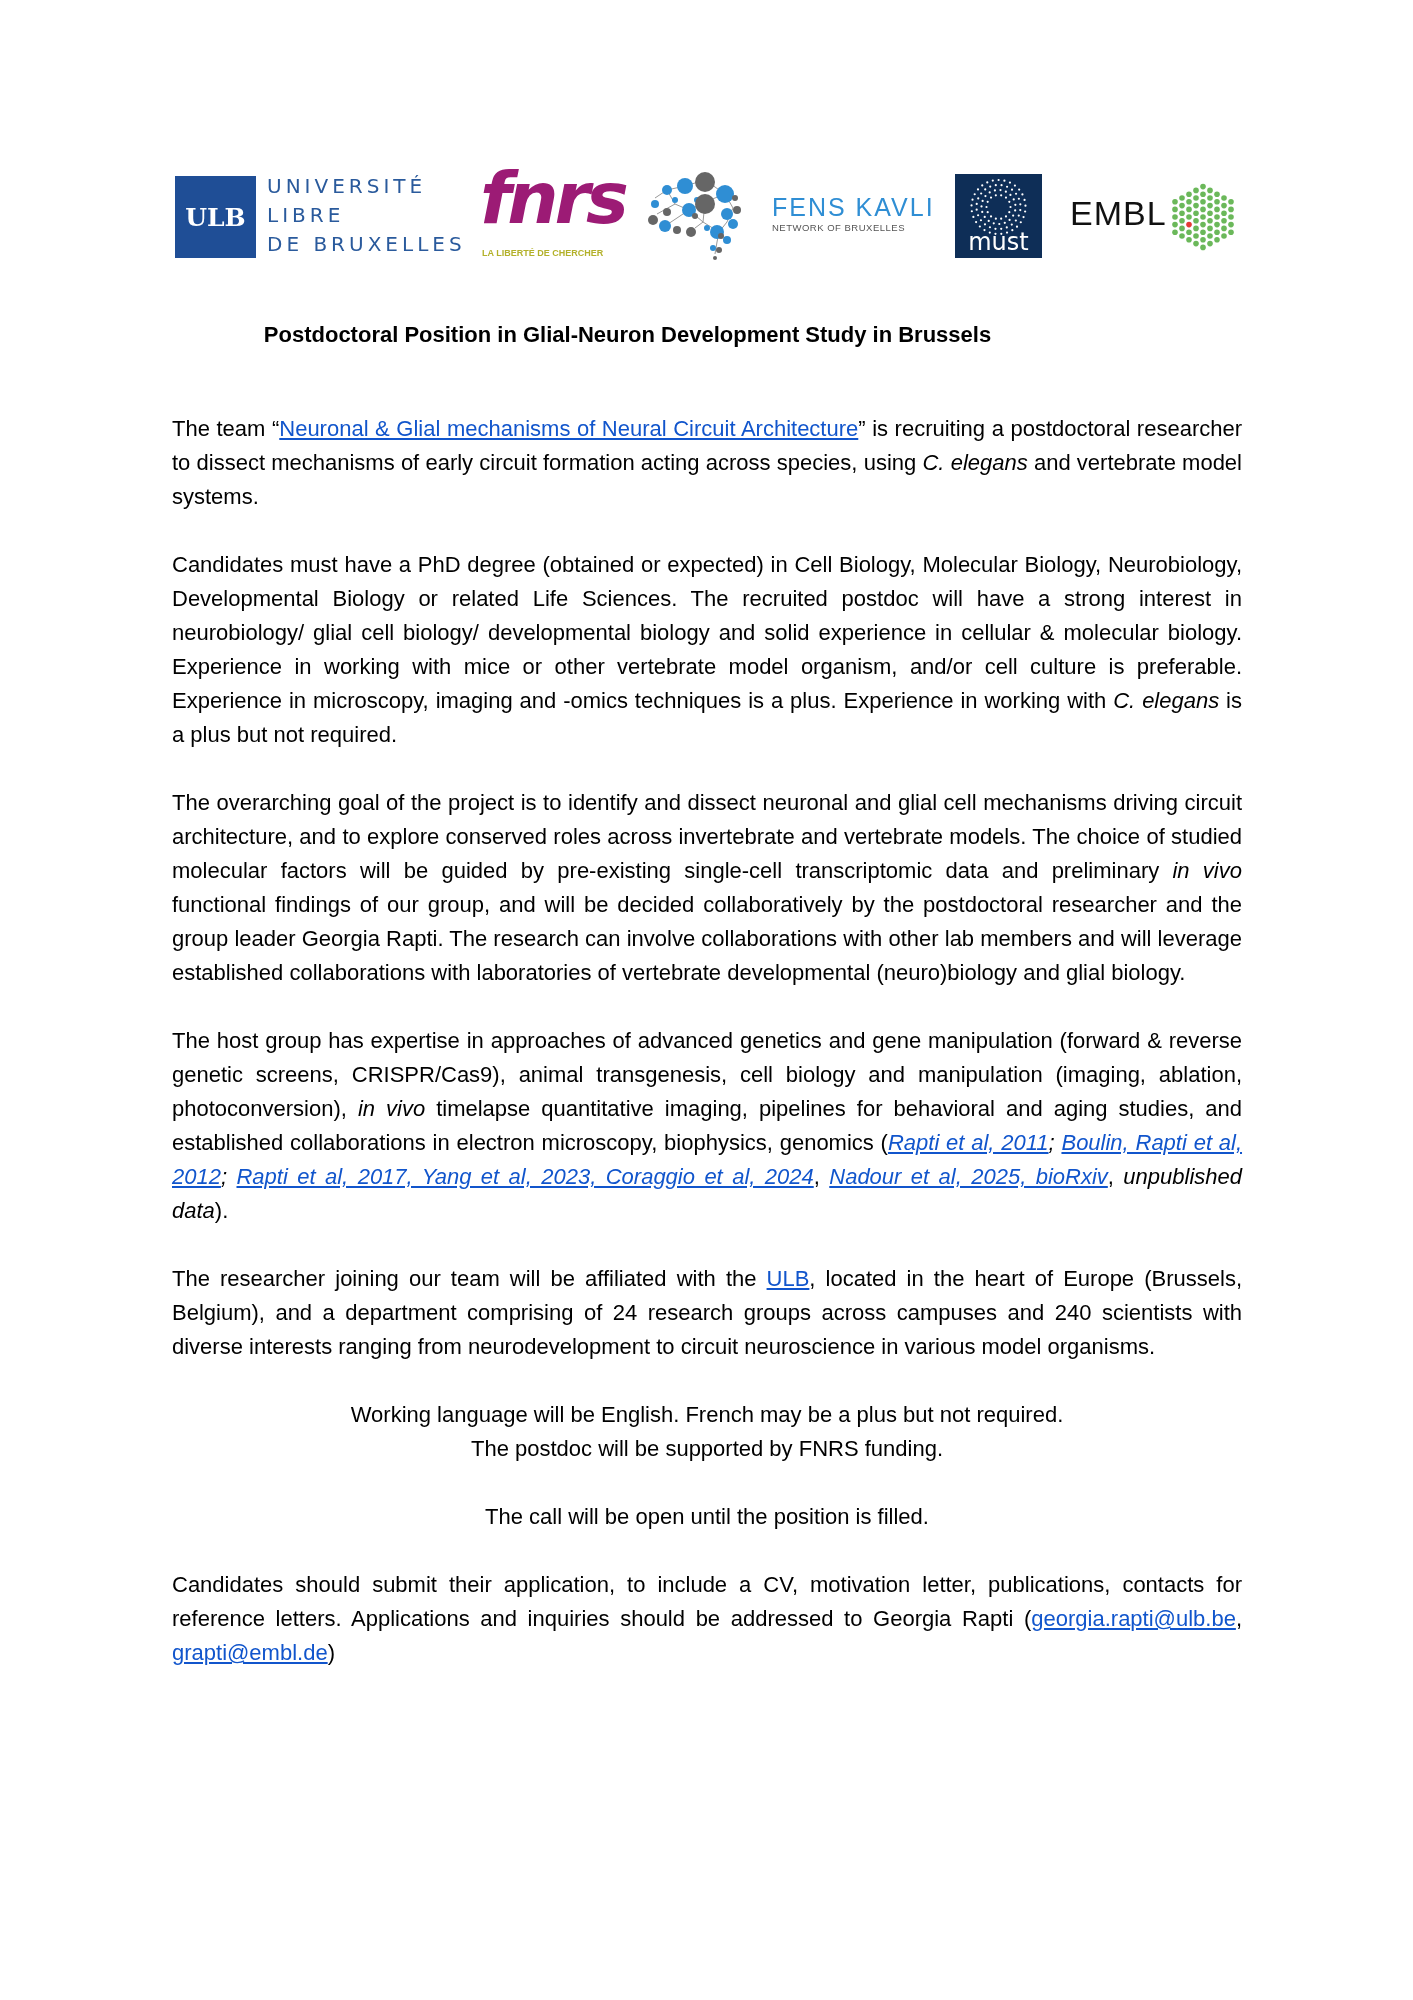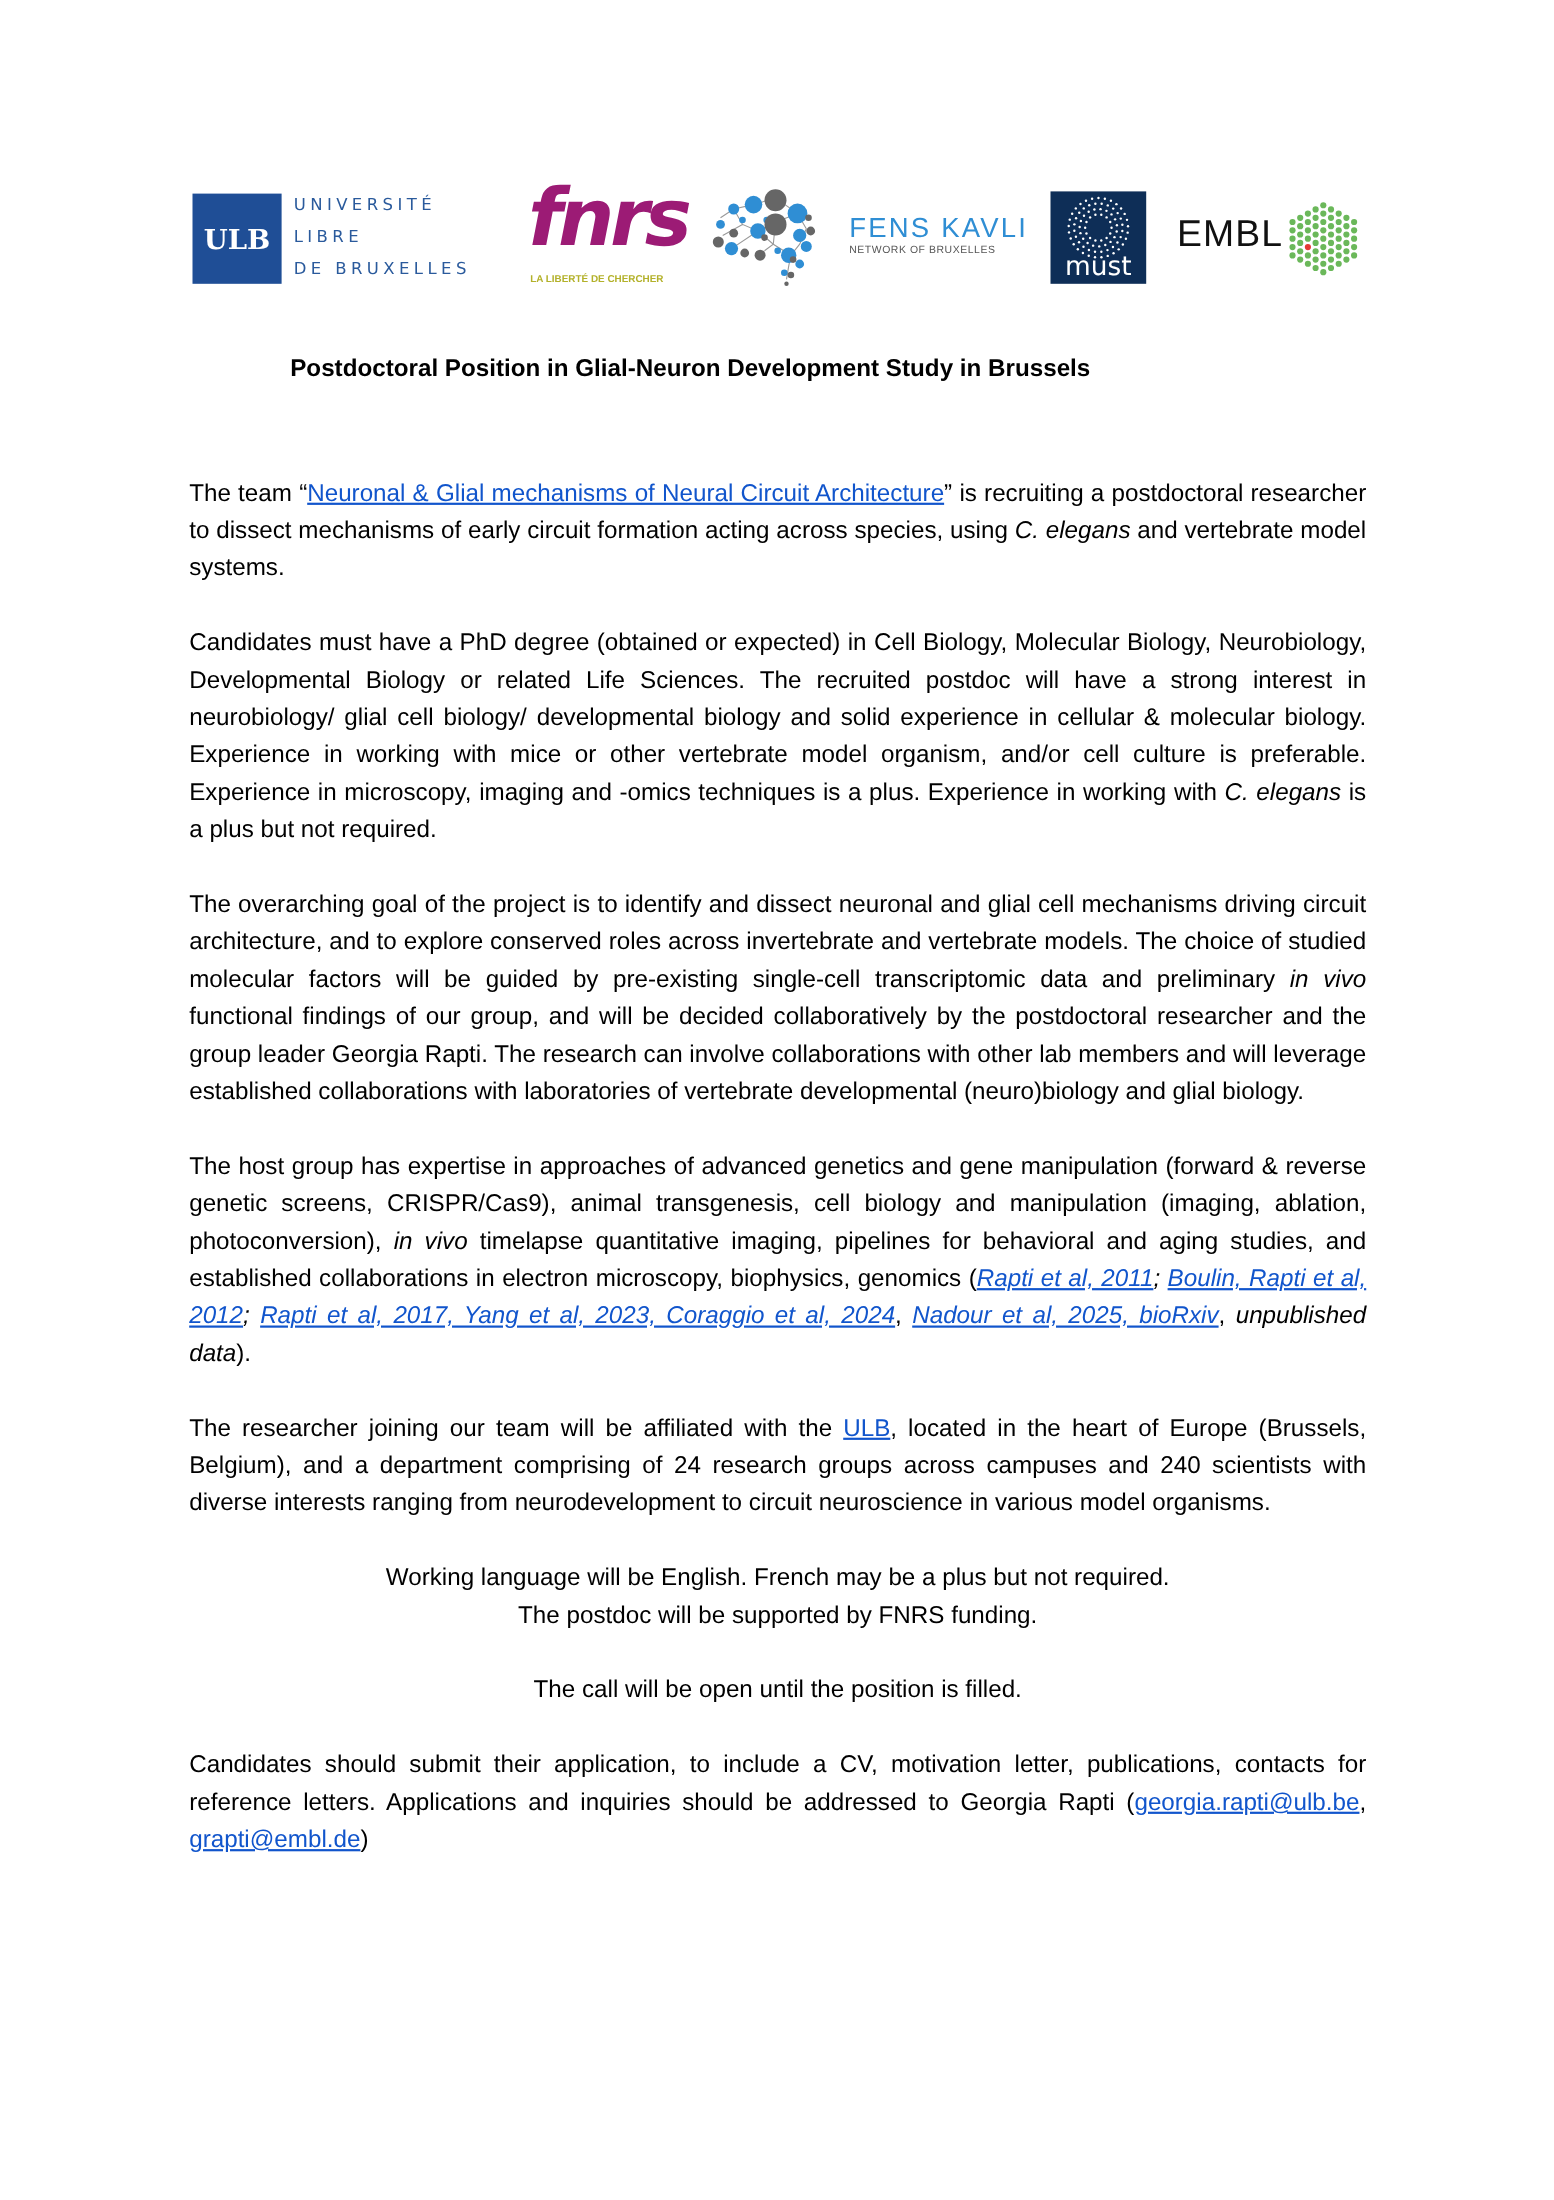--- a/index.html
+++ b/index.html
@@ -5,21 +5,21 @@
   html, body { margin: 0; padding: 0; background: #ffffff; }
   body { width: 1413px; height: 2000px; position: relative; overflow: hidden;
          font-family: "Liberation Sans", sans-serif; color: #000; }
   .logos { position: absolute; top: 170px; left: 175px; width: 1070px; height: 95px; }
   .logo { position: absolute; }
   
   .ulb-box { left: 0; top: 6px; width: 81px; height: 82px; background: #1f4e96; color: #fff;
              font-family: "DejaVu Serif", serif; font-weight: bold; font-size: 25px;
              display: flex; align-items: center; justify-content: center; letter-spacing: 0px; }
   .ulb-text { left: 92px; top: 2px; color: #2a5a9c; font-family: "DejaVu Sans", sans-serif;
-              font-size: 15px; line-height: 29px; letter-spacing: 4px; }
+              font-size: 20px; line-height: 29px; letter-spacing: 4px; }
   
   .fnrs { left: 305px; top: 0; width: 150px; height: 95px; }
   .fnrs-word { position: absolute; left: 0; top: -14px; font-family: "DejaVu Sans", sans-serif;
                font-size: 72px; font-weight: bold; color: #9c1b75; letter-spacing: -4px; font-style: italic; }
   .fnrs-tag { position: absolute; left: 2px; top: 78px; font-size: 9px; font-weight: bold;
               color: #b3b12a; white-space: nowrap; }
   
   .fens-brain { left: 470px; top: 0; width: 100px; height: 95px; }
   .fens-text { left: 597px; top: 24px; }
   .fens-title { color: #2f8ed4; font-size: 25px; letter-spacing: 2px; line-height: 26px; }
@@ -28,21 +28,21 @@
   .ascb { left: 780px; top: 4px; width: 87px; height: 84px; background: #0e2e57; }
   .ascb-text { position: absolute; left: 0; right: 0; bottom: 2px; text-align: center;
                color: #fff; font-size: 24px; font-family: "DejaVu Sans", sans-serif; }
   
   .embl-text { left: 895px; top: 24px; font-size: 34px; color: #111; letter-spacing: 1px; }
   .embl-hex { left: 990px; top: 0; width: 80px; height: 95px; }
 
   .title { position: absolute; top: 322px; left: 0; width: 1255px; text-align: center;
            font-weight: bold; font-size: 22px; }
   .content { position: absolute; left: 172px; top: 412px; width: 1070px;
-             font-size: 22px; line-height: 34px; margin-top: 19px; }
+             font-size: 22px; line-height: 34px; }
   .para { margin: 0 0 34px 0; text-align: justify; }
   .para.left { text-align: center; }
   .para.tight { margin-bottom: 0; }
   a, .link { color: #1155cc; text-decoration: underline; cursor: pointer; }
   .it { font-style: italic; }
 </style>
 </head>
 <body>
 
 <div class="logos">

